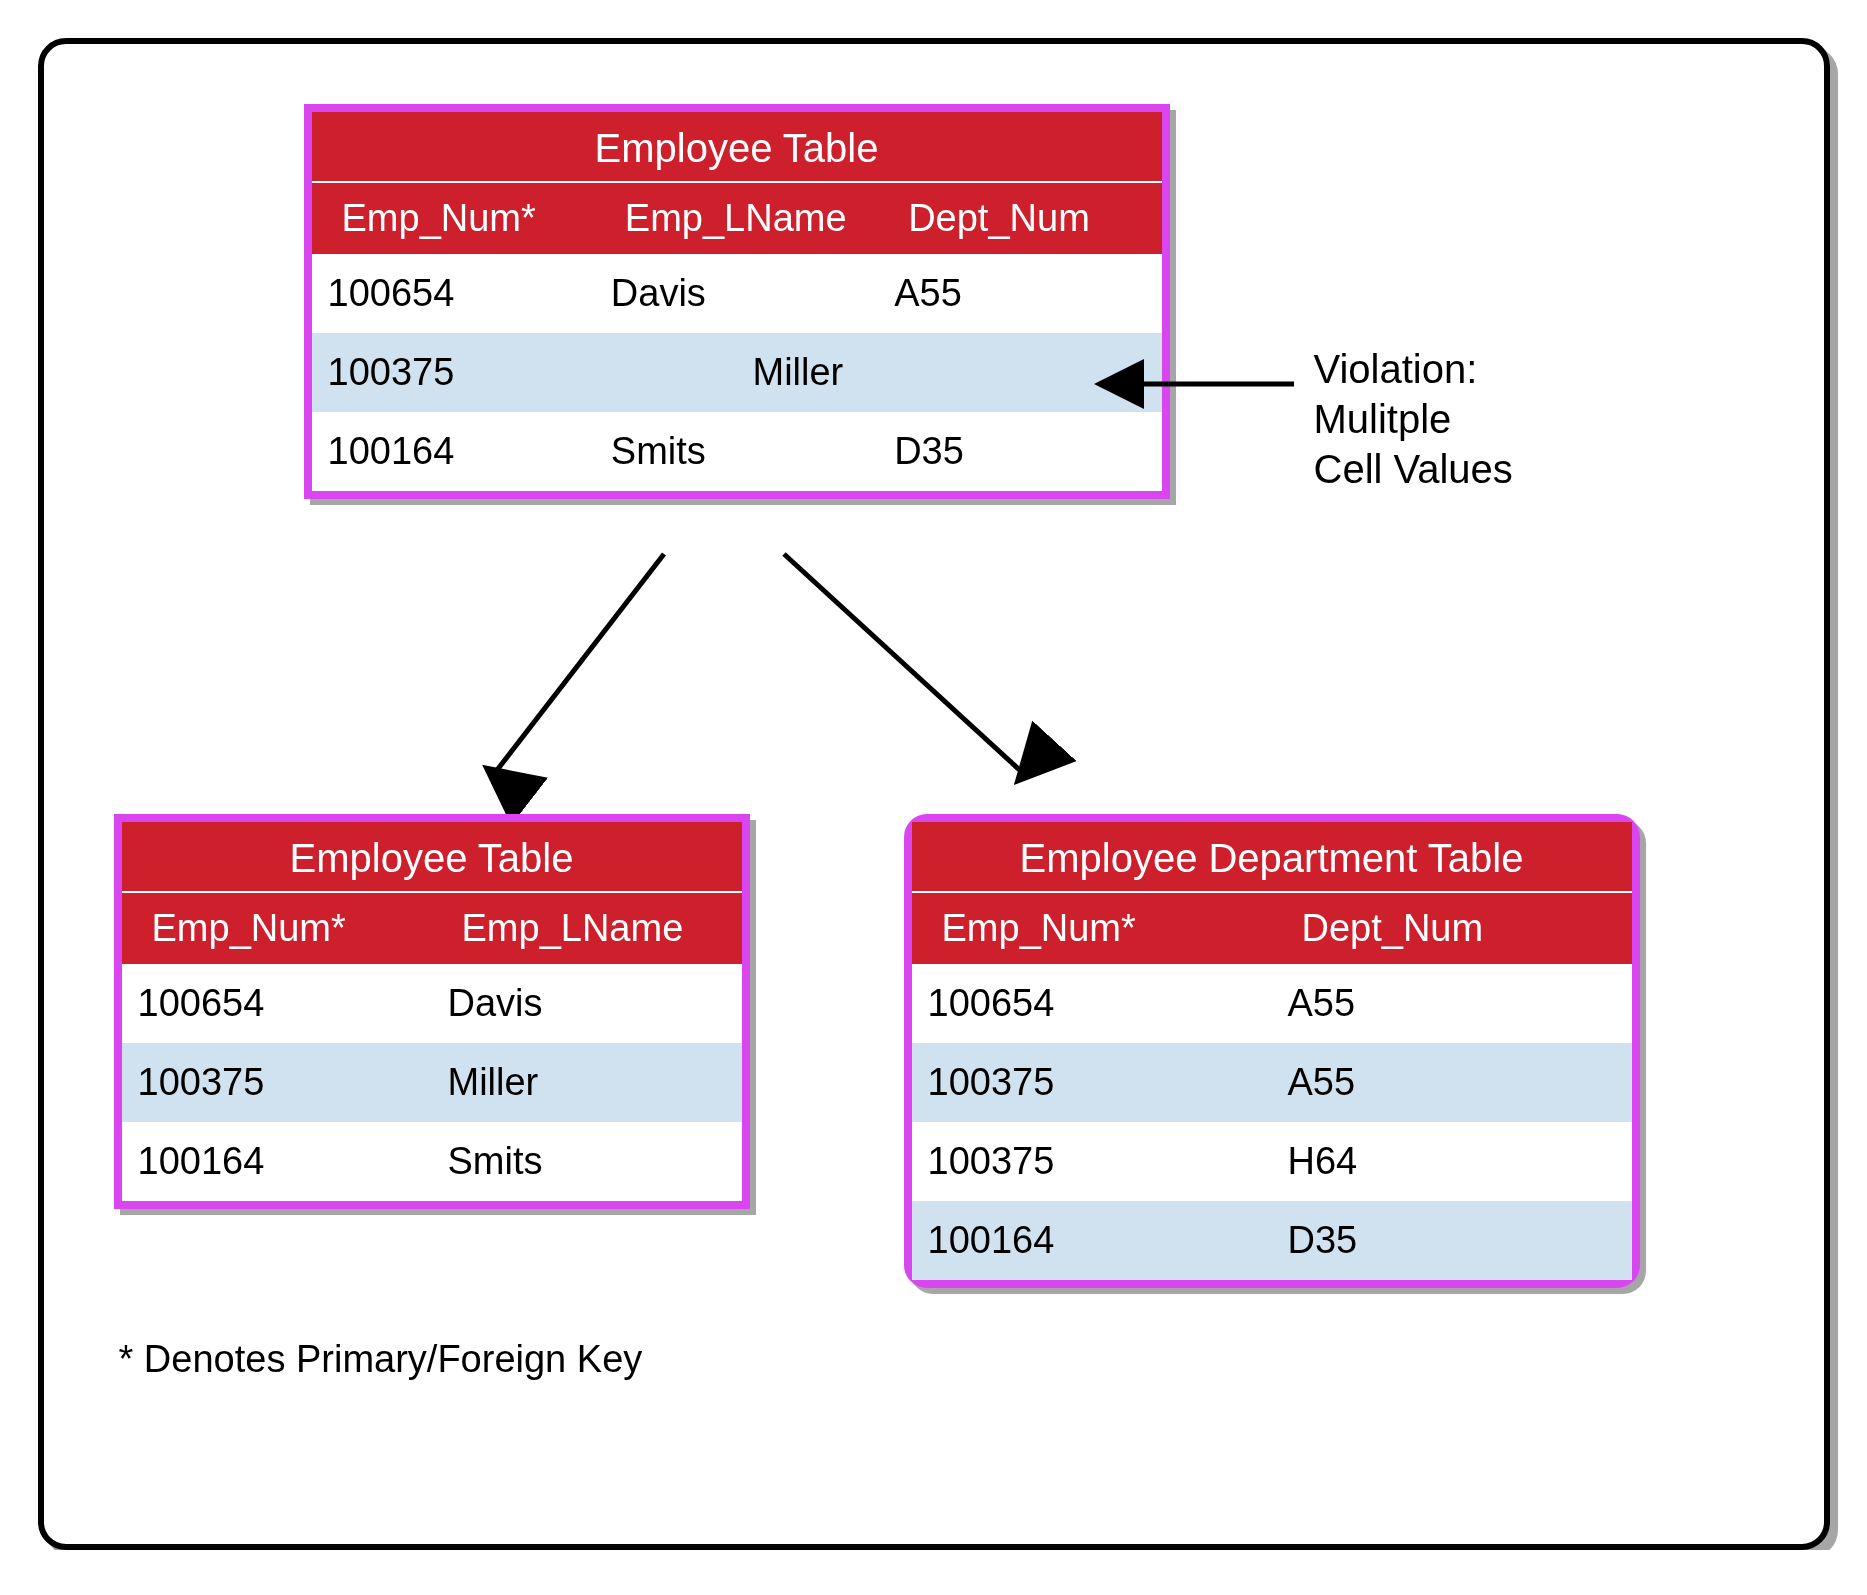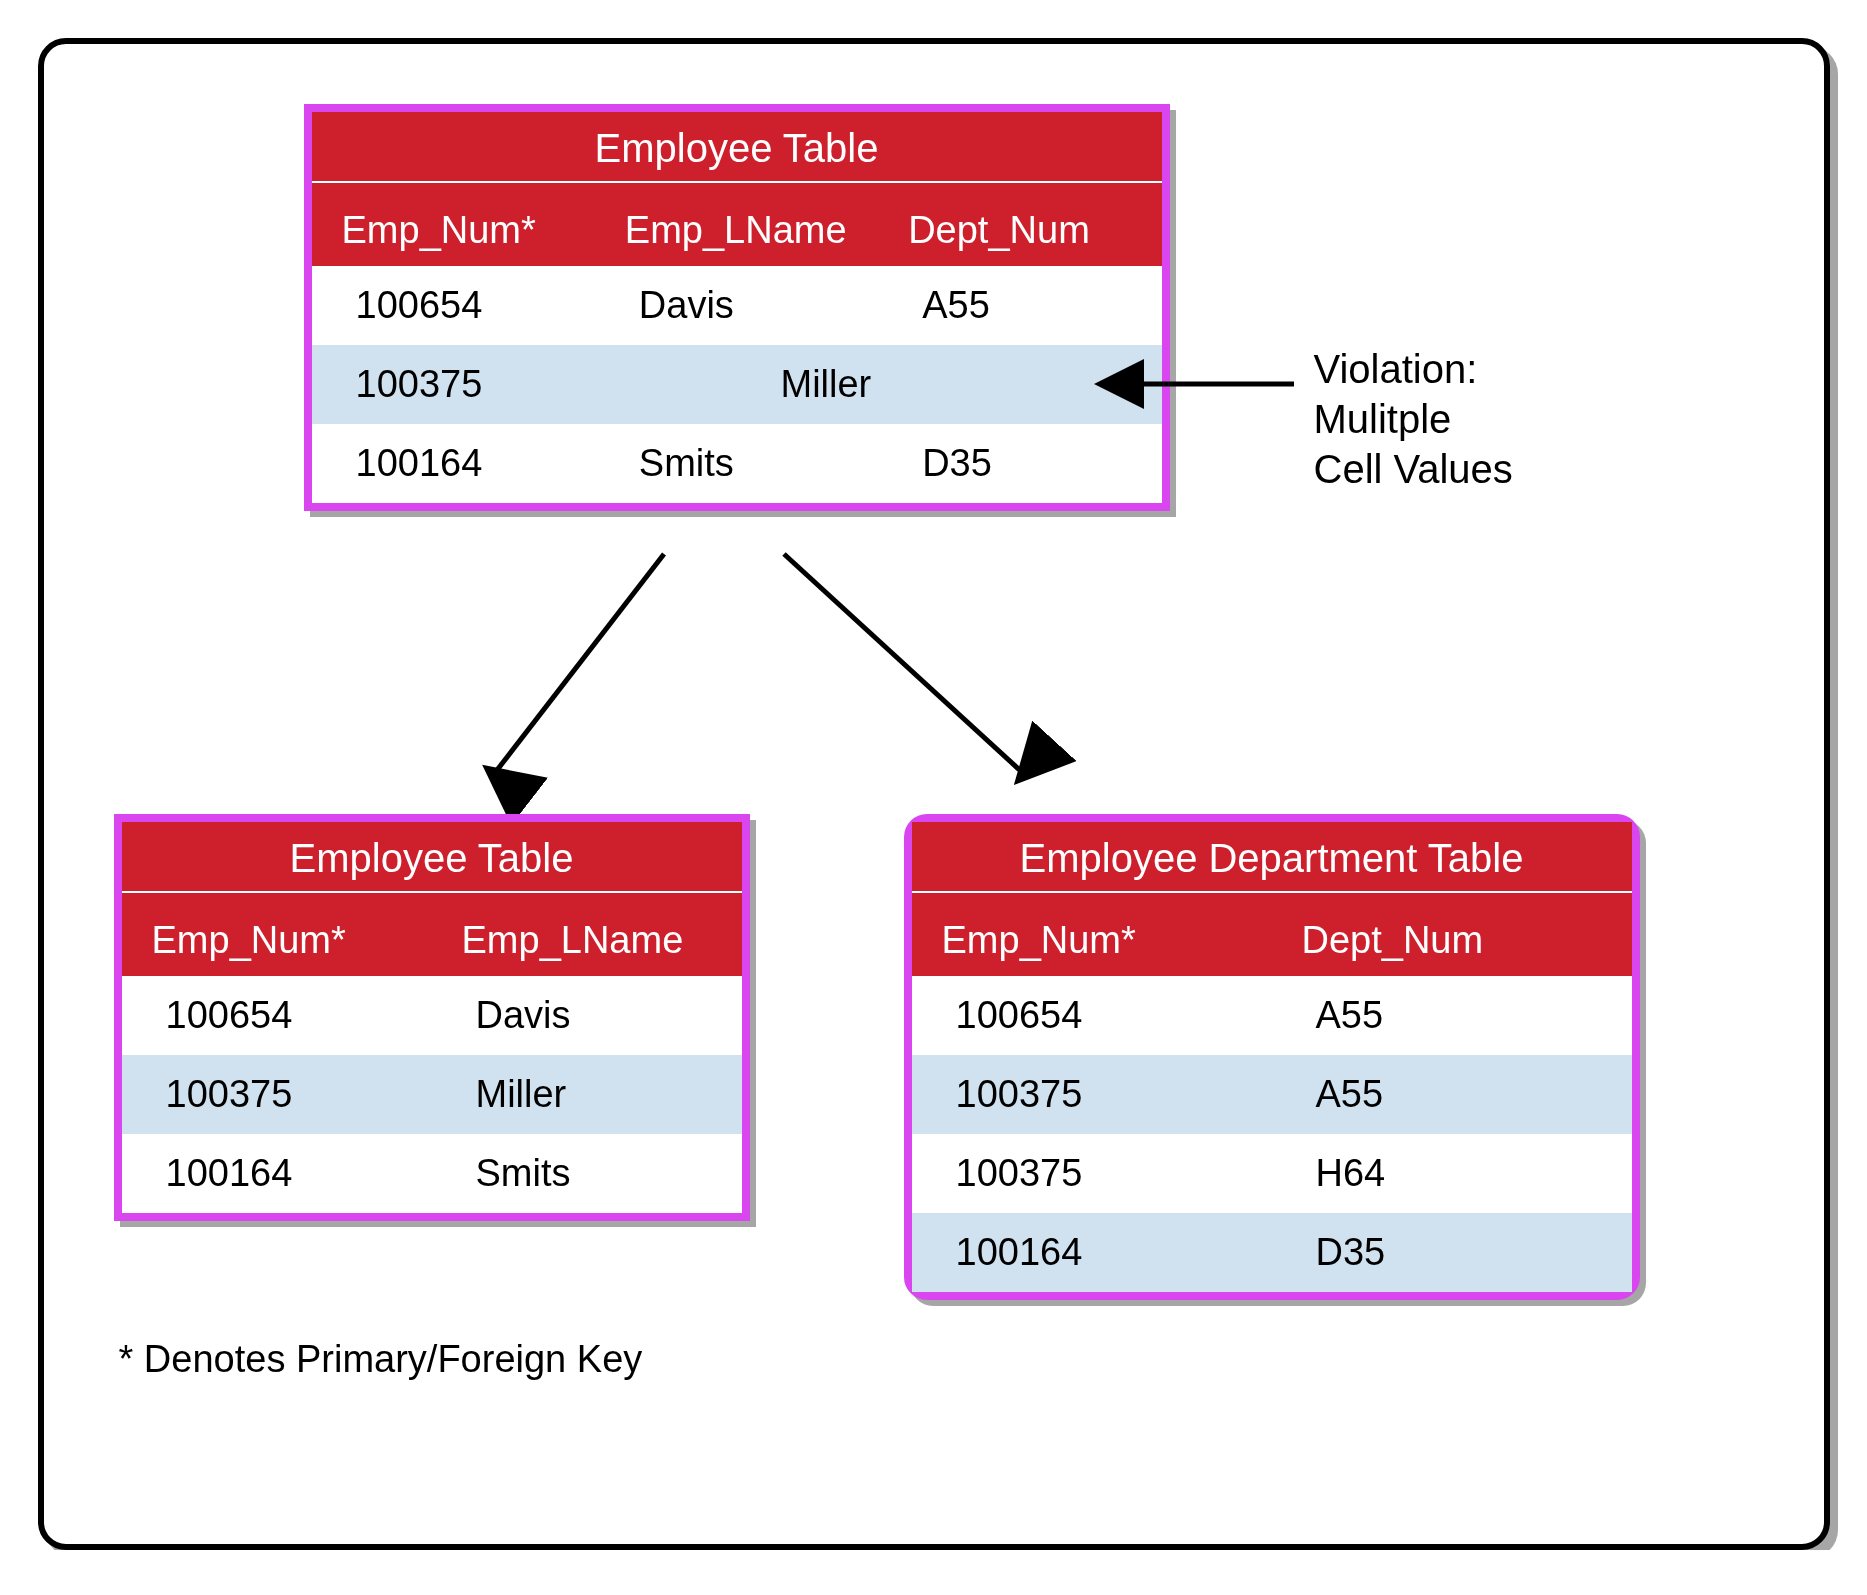--- a/index.html
+++ b/index.html
@@ -17,24 +17,24 @@
     border:8px solid #d946ef;
     box-shadow:6px 6px 0 rgba(0,0,0,.35);
     background:#fff;
   }
   .thead{background:#cd202c;color:#fff;}
   .title{
     text-align:center;padding:14px 0 10px 0;
     border-bottom:2px solid #fff;
     font-size:40px;
   }
-  .cols{display:flex;margin-top:12px;}
+  .cols{display:flex;}
   .cols>div{flex:1;padding:14px 0 14px 30px;font-size:38px;}
   .row{display:flex;}
-  .row>div{flex:1;padding:18px 0 18px 44px;font-size:38px;}
+  .row>div{flex:1;padding:18px 0 18px 16px;font-size:38px;}
   .alt{background:#d0e1ef;}
   .annot{position:absolute;font-size:40px;line-height:1.25;}
   .foot{position:absolute;font-size:38px;}
   svg.arrow{position:absolute;overflow:visible;}
 </style>
 </head>
 <body>
 
 <div class="frame">
 

